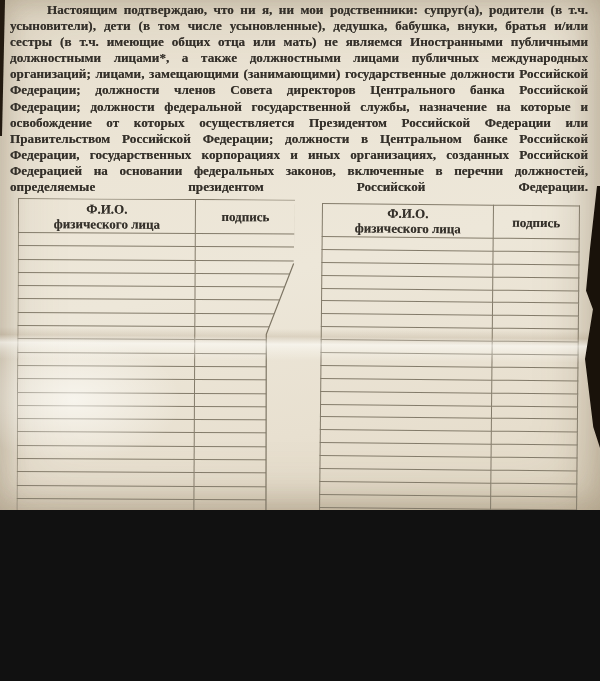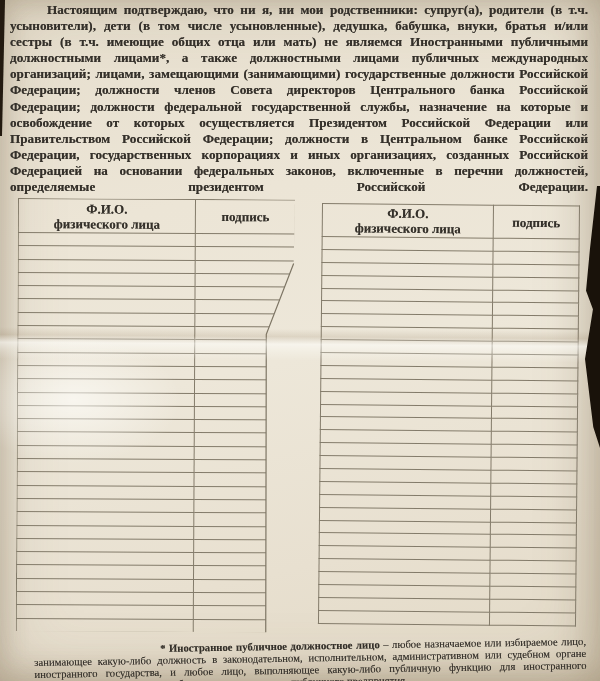--- a/index.html
+++ b/index.html
@@ -1,17 +1,17 @@
 <!DOCTYPE html>
 <html><head>
 <meta charset="utf-8">
 <style>
   html,body{margin:0;padding:0;background:#111;}
   .photo{
-    position:relative;width:600px;height:681px;overflow:hidden;
+    position:relative;width:600px;height:510px;overflow:hidden;
     background:#0ea5e9;
     font-family:"Liberation Serif","DejaVu Serif",serif;
     color:#34302a;
   }
   
   .paper{
     position:absolute;inset:0;
     background:
       linear-gradient(168deg,#e6decd 0%,#ece5d6 30%,#ede7d9 52%,#e8e0d0 78%,#e2d9c6 100%);
     box-shadow:

